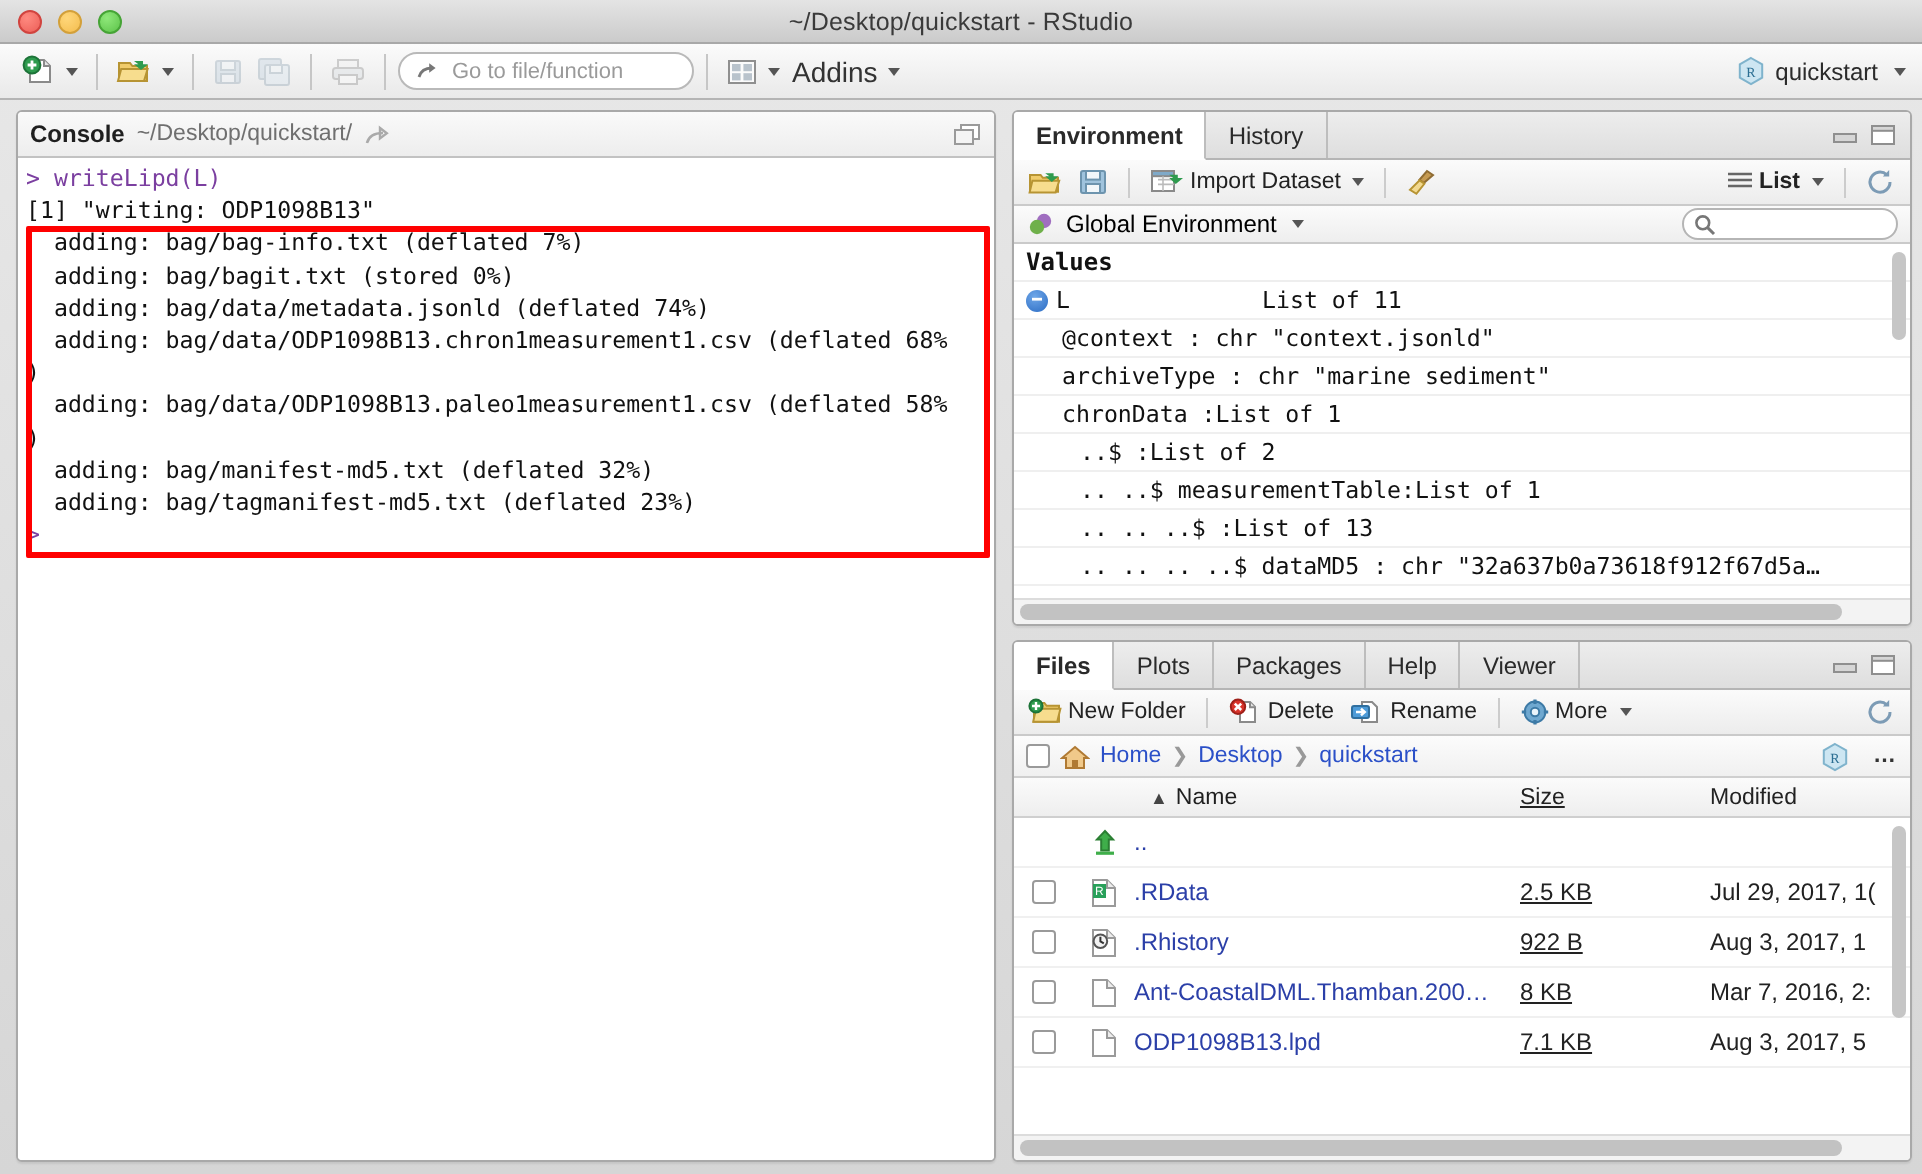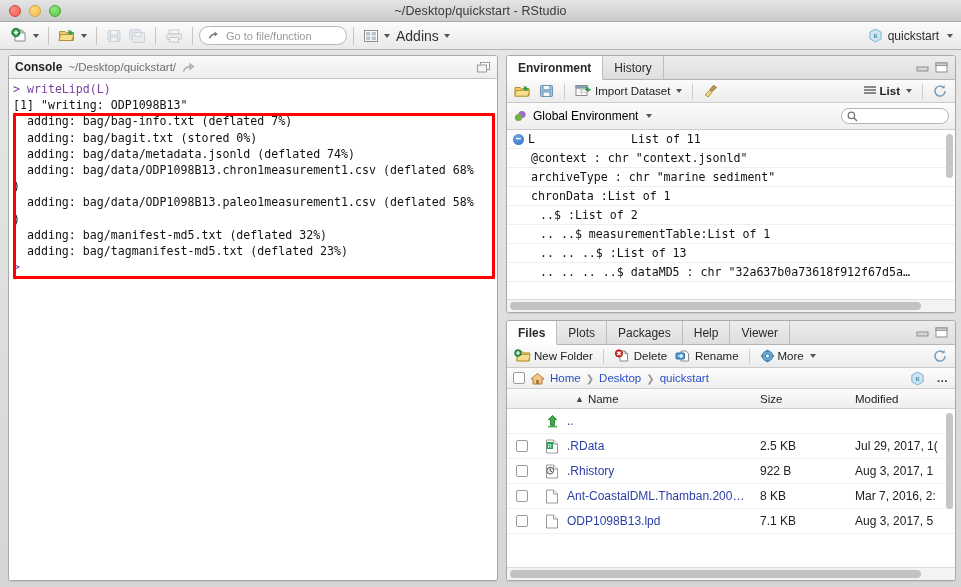--- a/index.html
+++ b/index.html
@@ -112,21 +112,21 @@
   .subbar {
     height: 23px; flex: 0 0 auto;
     background: linear-gradient(#fbfbfb, #ececec);
     border-bottom: 1px solid #cacaca;
     display: flex; align-items: center; padding: 0 5px; gap: 4px;
   }
   .sb-item { display: flex; align-items: center; gap: 3px; font-size: 11.5px; color: #222; padding: 0 2px; }
   .sb-sep { width: 1px; height: 15px; background: #cccccc; margin: 0 4px; }
 
   .envbar {
-    height: 27px; flex: 0 0 auto;
+    height: 19px; flex: 0 0 auto;
     background: linear-gradient(#fbfbfb, #eeeeee);
     border-bottom: 1px solid #cacaca;
     display: flex; align-items: center; padding: 0 6px; gap: 5px;
   }
   .searchbox {
     margin-left: auto; width: 108px; height: 16px;
     background: #fff; border: 1px solid #b5b5b5; border-radius: 8px;
     display: flex; align-items: center; padding: 0 5px; gap: 4px;
   }
 
@@ -197,21 +197,21 @@
     font-size: 11.5px; color: #1f1f1f;
   }
   .files-body { flex: 1 1 auto; overflow: hidden; background: #fff; position: relative; }
   .file-row {
     display: flex; align-items: center; height: 25px;
     border-bottom: 1px solid #f0f0f0; font-size: 12px;
   }
   .col-chk  { width: 30px; display: flex; justify-content: center; flex: 0 0 auto; }
   .col-icon { width: 30px; display: flex; justify-content: center; flex: 0 0 auto; }
   .col-name { flex: 1 1 auto; color: #2b3fa8; overflow: hidden; white-space: nowrap; }
-  .col-size { width: 95px; color: #222; flex: 0 0 auto; }
+  .col-size { width: 95px; color: #222; flex: 0 0 auto; text-decoration: underline; }
   .col-mod  { width: 100px; color: #222; flex: 0 0 auto; overflow: hidden; white-space: nowrap; }
   .files-vscroll {
     position: absolute; right: 2px; top: 4px; width: 7px; height: 96px;
     background: #c6c6c6; border-radius: 4px;
   }
   .sorter { margin: 0 4px 0 8px; color: #444; font-size: 9px; }
 </style>
 </head>
 <body>
 
@@ -407,20 +407,21 @@
           <div class="searchbox">
             <svg width="11" height="11" viewBox="0 0 11 11">
               <circle cx="4.4" cy="4.4" r="3.2" fill="none" stroke="#777" stroke-width="1.3"></circle>
               <path d="M6.8 6.8L10 10" stroke="#777" stroke-width="1.5"></path>
             </svg>
             <span title=""></span>
           </div>
         </div>
 
         <div class="env-body">
+          <div class="env-section">Values</div>
           <div id="env-rows">
               <div class="env-row"><span class="ename"><span class="expander"><svg width="7" height="7" viewBox="0 0 7 7">
                       <path d="M1 2.6h5" stroke="#fff" stroke-width="1.4"></path>
                     </svg></span><span>L</span></span><span>List of 11</span></div>
               <div class="env-row"><span style="padding-left: 18px;">@context : chr "context.jsonld"</span></div>
               <div class="env-row"><span style="padding-left: 18px;">archiveType : chr "marine sediment"</span></div>
               <div class="env-row"><span style="padding-left: 18px;">chronData :List of 1</span></div>
               <div class="env-row"><span style="padding-left: 27px;">..$ :List of 2</span></div>
               <div class="env-row"><span style="padding-left: 27px;">.. ..$ measurementTable:List of 1</span></div>
               <div class="env-row"><span style="padding-left: 27px;">.. .. ..$ :List of 13</span></div>

